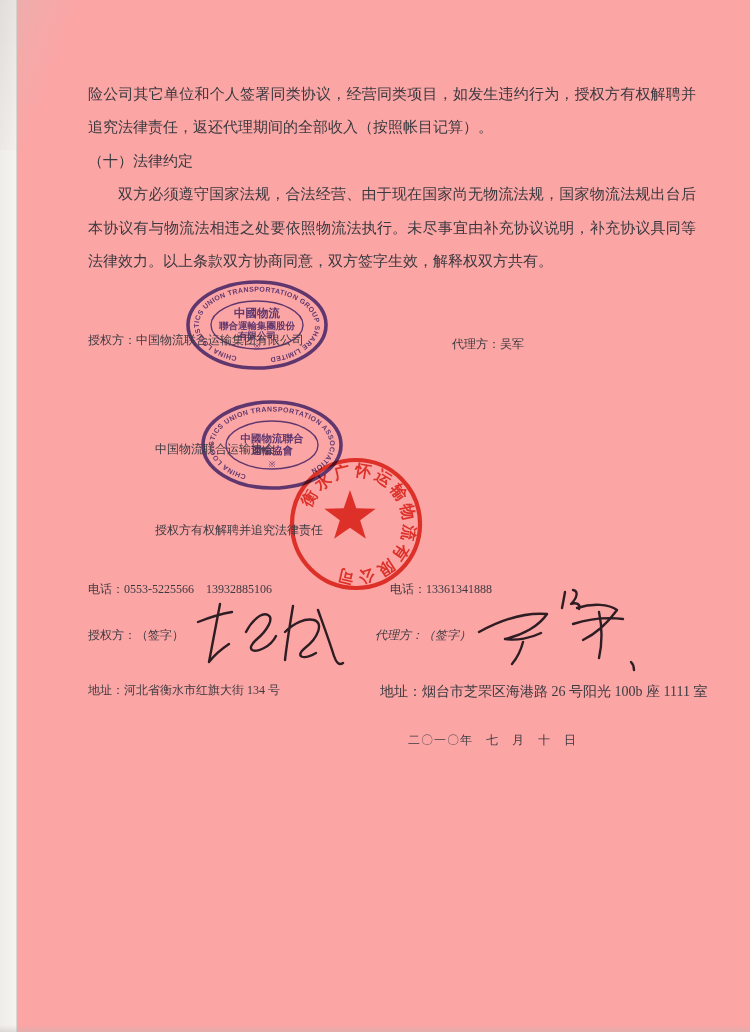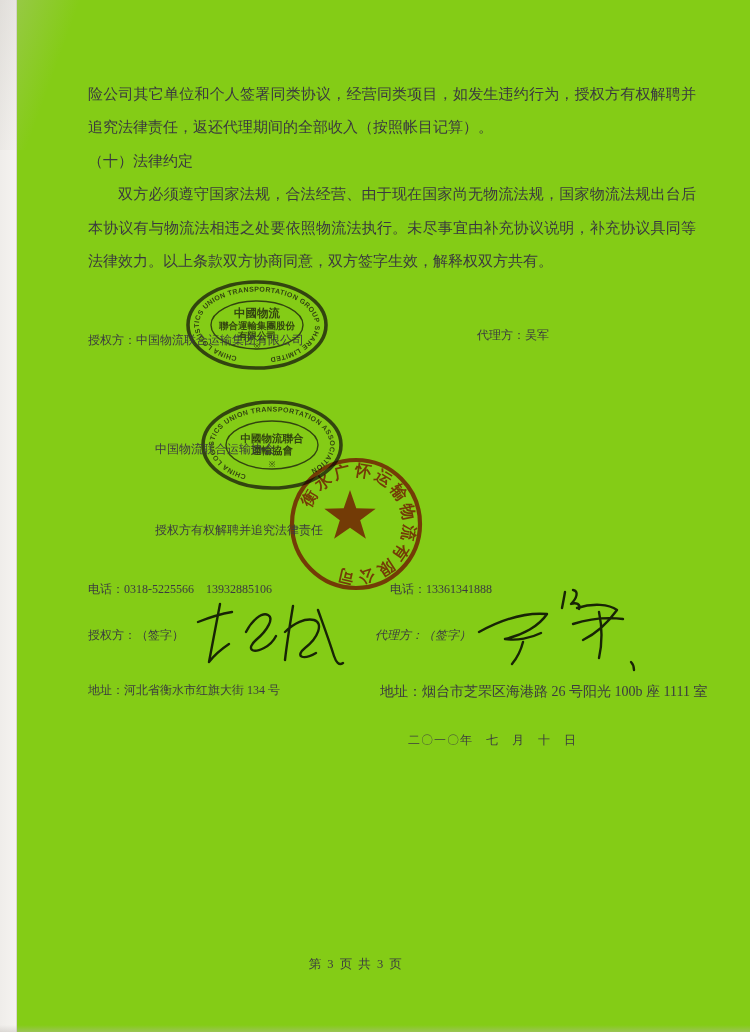--- a/index.html
+++ b/index.html
@@ -1,18 +1,18 @@
 <!DOCTYPE html>
 <html><head>
 <meta charset="utf-8">
 <style>
   html,body { margin:0; padding:0; background:#e7e4e0; }
   .page {
     position:relative; width:750px; height:1032px; overflow:hidden;
-    background:#84cc16; font-family:"Liberation Serif","DejaVu Serif",serif;
+    background:#fca5a5; font-family:"Liberation Serif","DejaVu Serif",serif;
     color:#3b3a40;
   }
   .edge-left {
     position:absolute; left:0; top:0; width:16px; height:100%;
     background:linear-gradient(90deg,#efedea,#f5f3f0);
     border-right:1px solid #dad6d2;
   }
   .corner-shade {
     position:absolute; left:0; top:0; width:80px; height:150px;
     background:linear-gradient(110deg, rgba(198,194,188,0.35), rgba(198,194,188,0) 60%);
@@ -57,21 +57,21 @@
     </text>
     <text x="0" y="-8" text-anchor="middle" font-size="11.5" font-weight="bold" fill="#4a3d9e">中國物流</text>
     <text x="0" y="3.5" text-anchor="middle" font-size="9.5" font-weight="bold" fill="#4a3d9e">聯合運輸集團股份</text>
     <text x="0" y="14" text-anchor="middle" font-size="9.5" font-weight="bold" fill="#4a3d9e">有限公司</text>
     <text x="0" y="24" text-anchor="middle" font-size="8" fill="#4a3d9e">※</text>
   </svg>
 
   <div class="txt" style="left:88px; top:332px;">
     <span>授权方：</span><span>中国物流联合运输集团有限公司</span>
   </div>
-  <div class="txt" style="left:452px; top:327px;margin-left:25px;">
+  <div class="txt" style="left:452px; top:336px;">
     <span>代理方：</span><span>吴军</span>
   </div>
 
   <svg class="stamp" style="left:184px; top:387px; opacity:0.88" width="176" height="116" viewBox="-88 -58 176 116" xmlns="http://www.w3.org/2000/svg">
     <ellipse cx="0" cy="0" rx="69" ry="43" fill="none" stroke-width="3.6" stroke="#4a3d9e"></ellipse>
     <ellipse cx="0" cy="0" rx="46" ry="24" fill="none" stroke-width="1.4" stroke="#4a3d9e"></ellipse>
     <path id="assocRing" d="M0,33.5 A58,33.5 0 1 1 0,-33.5 A58,33.5 0 1 1 0,33.5" fill="none"></path>
     <text font-size="7" letter-spacing="0.5" font-family="Liberation Sans, sans-serif" font-weight="bold" fill="#4a3d9e">
       <textPath href="#assocRing" startOffset="26">CHINA LOGISTICS UNION TRANSPORTATION ASSOCIATION</textPath>
     </text>
@@ -87,21 +87,21 @@
     <path id="redRing" d="M-48,0 A48,48 0 1 1 48,0 A48,48 0 1 1 -48,0" fill="none"></path>
     <text font-size="16" letter-spacing="3.2" font-weight="bold" fill="#dd3a2c">
       <textPath href="#redRing" startOffset="16">衡水广怀运输物流有限公司</textPath>
     </text>
     <path d="M0,-27 L6.3,-8.7 L25.7,-8.3 L10.2,3.3 L15.9,21.8 L0,10.8 L-15.9,21.8 L-10.2,3.3 L-25.7,-8.3 L-6.3,-8.7 Z" transform="translate(-6,-7)" fill="#dd3a2c"></path>
   </svg>
 
   <div class="txt" style="left:155px; top:522px;">授权方有权解聘并追究法律责任</div>
 
   <div class="txt" style="left:88px; top:581px;">
-    <span>电话：</span><span>0318-5225566　13932885106</span>
+    <span>电话：</span><span>0553-5225566　13932885106</span>
   </div>
   <div class="txt" style="left:390px; top:581px;">
     <span>电话：</span><span>13361341888</span>
   </div>
 
   <div class="txt" style="left:88px; top:627px;text-align:right;">授权方：（签字）</div>
   <div class="txt" style="left:375px; top:627px;font-style:italic;">代理方：（签字）</div>
 
   <svg class="sig" style="left:190px; top:598px;" width="165" height="78" viewBox="0 0 165 78" xmlns="http://www.w3.org/2000/svg">
     <path d="M30,6 C27,22 23,42 19,64 M8,24 C18,20 30,16 42,14 M19,64 C26,55 33,50 39,46"></path>
@@ -118,14 +118,13 @@
 
   <div class="txt" style="left:88px; top:682px;text-align:right;">
     <span>地址：</span><span>河北省衡水市红旗大街 134 号</span>
   </div>
   <div class="txt" style="left:380px; top:683px; font-size:14px;">
     <span>地址：</span><span>烟台市芝罘区海港路 26 号阳光 100b 座 1111 室</span>
   </div>
 
   <div class="txt date-line" style="left:408px; top:732px;">二〇一〇年 七 月 十 日</div>
 
-  <div class="txt footer">第 3 页 共 3 页</div>
 </div>
 
 </body></html>

